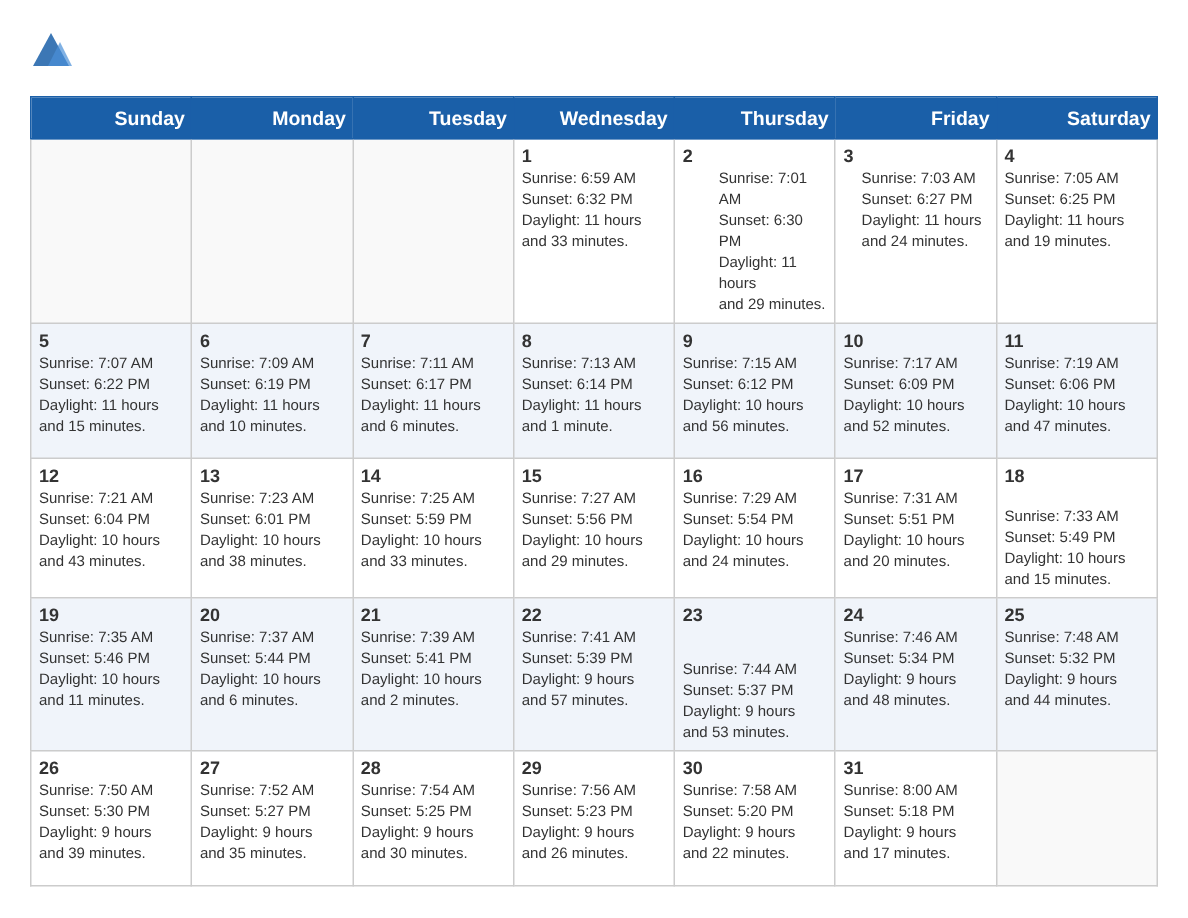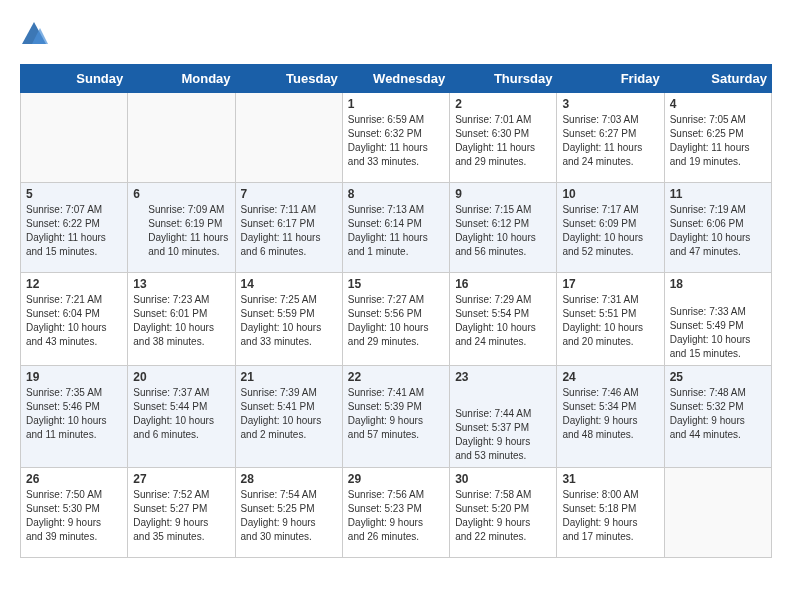--- a/index.html
+++ b/index.html
@@ -129,28 +129,28 @@
         <td class="empty-cell"></td>
         <td>
           <span class="day-num">1</span>
           <div class="day-info" style="white-space: pre-line;">Sunrise: 6:59 AM
 Sunset: 6:32 PM
 Daylight: 11 hours
 and 33 minutes.</div>
         </td>
         <td>
           <span class="day-num">2</span>
-          <div class="day-info" style="white-space: pre-line;">Sunrise: 7:01 AM
+          <div class="day-info" style="white-space: pre-line; margin-left: 24px;">Sunrise: 7:01 AM
 Sunset: 6:30 PM
 Daylight: 11 hours
 and 29 minutes.</div>
         </td>
         <td>
           <span class="day-num">3</span>
-          <div class="day-info" style="white-space: pre-line;">Sunrise: 7:03 AM
+          <div class="day-info" style="white-space: pre-line; margin-left: 12px;">Sunrise: 7:03 AM
 Sunset: 6:27 PM
 Daylight: 11 hours
 and 24 minutes.</div>
         </td>
         <td>
           <span class="day-num">4</span>
           <div class="day-info" style="white-space: pre-line;">Sunrise: 7:05 AM
 Sunset: 6:25 PM
 Daylight: 11 hours
 and 19 minutes.</div>
@@ -159,21 +159,21 @@
       <tr>
         <td>
           <span class="day-num">5</span>
           <div class="day-info" style="white-space: pre-line;">Sunrise: 7:07 AM
 Sunset: 6:22 PM
 Daylight: 11 hours
 and 15 minutes.</div>
         </td>
         <td>
           <span class="day-num">6</span>
-          <div class="day-info" style="white-space: pre-line; margin-left: 15px;">Sunrise: 7:09 AM
+          <div class="day-info" style="white-space: pre-line;">Sunrise: 7:09 AM
 Sunset: 6:19 PM
 Daylight: 11 hours
 and 10 minutes.</div>
         </td>
         <td>
           <span class="day-num">7</span>
           <div class="day-info" style="white-space: pre-line;">Sunrise: 7:11 AM
 Sunset: 6:17 PM
 Daylight: 11 hours
 and 6 minutes.</div>

